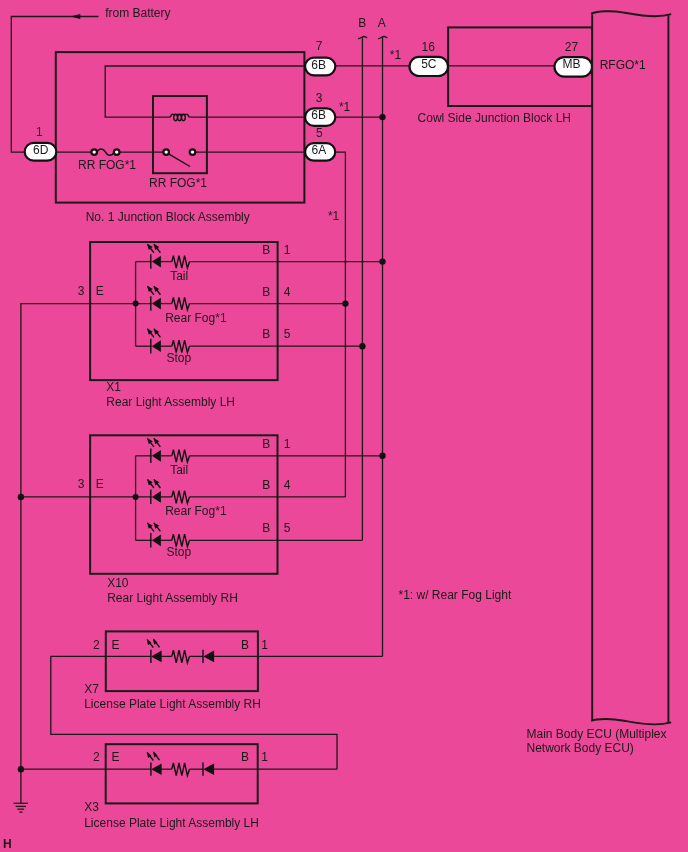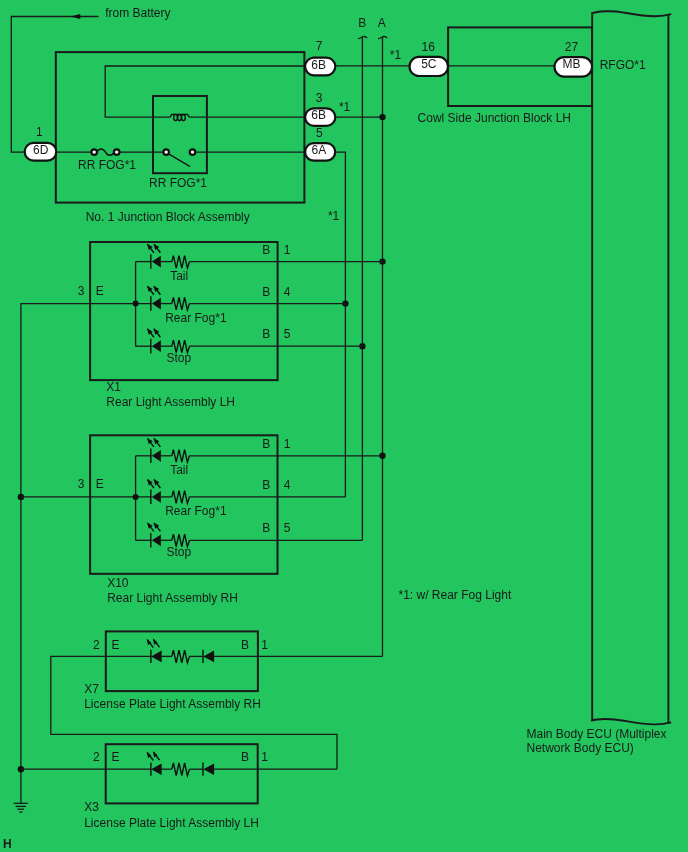--- a/index.html
+++ b/index.html
@@ -1,17 +1,17 @@
 <!DOCTYPE html>
 <html><head>
 <meta charset="utf-8">
 <style>
   html,body{margin:0;padding:0;background:#ffffff;}
   body{width:688px;height:852px;overflow:hidden;font-family:"Liberation Sans",sans-serif;}
-  #sheet{position:relative;width:688px;height:852px;background:#22c55e;transform:translateZ(0);}
+  #sheet{position:relative;width:688px;height:852px;background:#ec4899;transform:translateZ(0);}
   svg{display:block;}
   .wire{stroke:#1a1a1a;stroke-width:1.3;fill:none;}
   .box{stroke:#1a1a1a;stroke-width:2;fill:none;}
   .ecu{stroke:#1a1a1a;stroke-width:1.9;fill:none;}
   .conn{stroke:#111;stroke-width:2.2;fill:#fff;}
   .sym{stroke:#111;stroke-width:1.4;fill:none;}
   .symf{fill:#111;stroke:none;}
   .dot{fill:#111;}
   text{font-family:"Liberation Sans",sans-serif;font-size:12px;fill:#1a1a1a;-webkit-font-smoothing:antialiased;}
   svg{transform:translateZ(0);}

